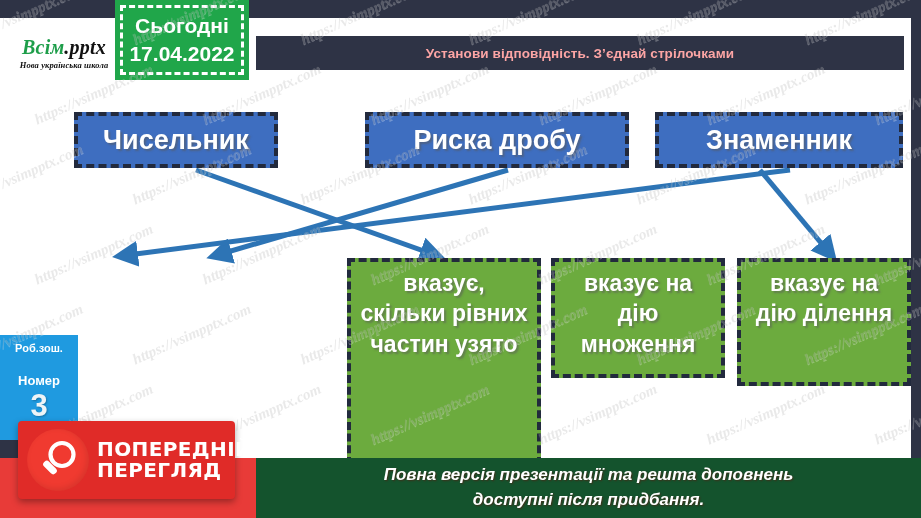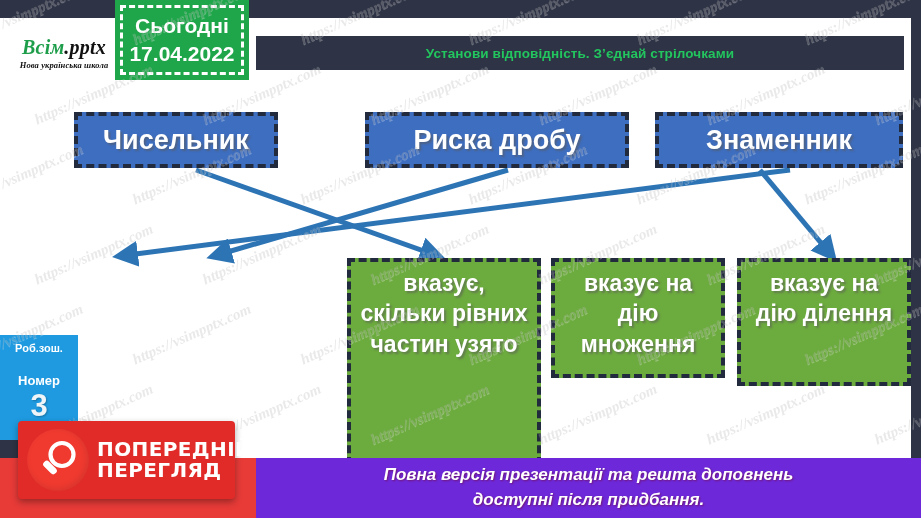--- a/index.html
+++ b/index.html
@@ -60,21 +60,21 @@
   }
   .date-badge span{position:relative;z-index:2;}
 
   
   .header-bar{
     position:absolute;left:256px;top:36px;width:648px;height:34px;
     background:#2e3345;z-index:28;
     display:flex;align-items:center;justify-content:center;
   }
   .header-bar .htxt{
-    color:#22c55e;font-size:13.5px;font-weight:700;letter-spacing:.1px;
+    color:#fca5a5;font-size:13.5px;font-weight:700;letter-spacing:.1px;
   }
 
   
   #arrows{position:absolute;left:0;top:0;width:921px;height:518px;z-index:18;}
 
   
   .blue-card{
     position:absolute;z-index:20;
     background:#3e6ec0;
     border:4px dashed #222a3d;
@@ -134,21 +134,21 @@
   .preview-text{
     margin-left:8px;color:#ffffff;font-weight:700;
     font-size:20px;line-height:1.04;letter-spacing:.4px;
     font-family:"DejaVu Sans",sans-serif;
   }
   .preview-text .p2{display:block;}
 
   
   .ribbon{
     position:absolute;left:256px;top:458px;width:665px;height:60px;
-    background:#6d28d9;z-index:55;
+    background:#14532d;z-index:55;
     display:flex;flex-direction:column;align-items:center;justify-content:center;
     color:#ffffff;font-style:italic;font-weight:700;font-size:17px;line-height:1.45;
     text-shadow:1px 1px 2px rgba(120,0,0,.45);
     text-align:center;
   }
   .ribbon-left{
     position:absolute;left:0px;top:458px;width:256px;height:60px;
     background:#e83b38;z-index:50;
   }
   

